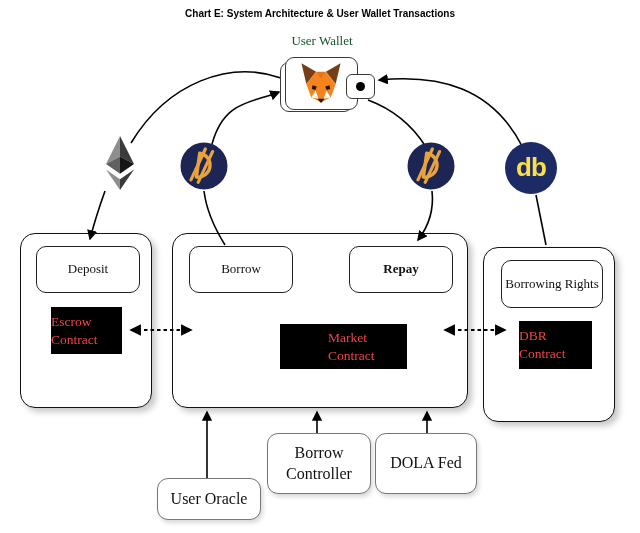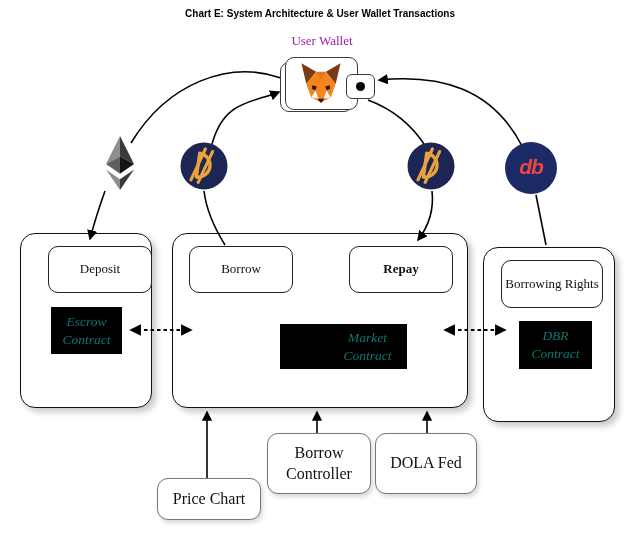--- a/index.html
+++ b/index.html
@@ -1,51 +1,51 @@
 <!DOCTYPE html>
 <html><head>
 <meta charset="utf-8">
 <style>
   html,body{margin:0;padding:0;background:#ffffff;}
   .stage{position:relative;width:640px;height:533px;background:#ffffff;overflow:hidden;
          font-family:"Liberation Serif",serif;color:#111;}
   .title{position:absolute;top:8px;left:0;width:100%;text-align:center;
          font-family:"Liberation Sans",sans-serif;font-weight:bold;font-size:10px;color:#000;}
   .wallet-label{position:absolute;top:33px;left:252px;width:140px;text-align:center;
-         font-size:13px;color:#a21caf;}
+         font-size:13px;color:#14532d;}
   svg.arrows{position:absolute;top:0;left:0;z-index:5;pointer-events:none;}
   
   .wallet-back{position:absolute;left:280px;top:62px;width:71px;height:48px;border:1.5px solid #3a3a3a;
          border-radius:9px;background:#fff;z-index:8;}
   .wallet-card{position:absolute;left:285px;top:57px;width:71px;height:51px;border:1.5px solid #3a3a3a;
          border-radius:9px;background:#fff;z-index:9;}
   .wallet-card svg{position:absolute;left:6px;top:4px;}
   .wallet-clasp{position:absolute;left:346px;top:74px;width:27px;height:23px;border:1.5px solid #3a3a3a;
          border-radius:6px;background:#fff;z-index:10;}
   .wallet-clasp .dot{position:absolute;left:9px;top:7px;width:9px;height:9px;border-radius:50%;background:#000;}
   
   .token{position:absolute;z-index:9;}
   .eth{left:97px;top:135px;}
   .dola-l{left:180px;top:142px;}
   .dola-r{left:407px;top:142px;}
   .dbr-coin{position:absolute;left:505px;top:142px;width:52px;height:52px;border-radius:50%;
          background:#1C2A66;z-index:9;display:flex;align-items:center;justify-content:center;}
-  .dbr-coin span{font-family:"Liberation Sans",sans-serif;font-style:italic;font-weight:bold;
-         font-size:21px;color:#ef4444;letter-spacing:-1px;transform:translateY(-1px);}
+  .dbr-coin span{font-family:"Liberation Sans",sans-serif;font-weight:bold;
+         font-size:26px;color:#fde047;letter-spacing:-1px;transform:translateY(-1px);}
   
   .container-box{position:absolute;top:233px;height:173px;border:1.4px solid #111;border-radius:15px;
          background:#fff;box-shadow:4px 4px 6px rgba(0,0,0,0.22);z-index:1;}
   .c-left{left:20px;width:130px;}
   .c-mid{left:172px;width:294px;}
   .c-right{left:483px;width:130px;margin-top:14px;}
   .action-box{position:absolute;border:1.1px solid #222;border-radius:10px;background:#fff;
          display:flex;align-items:center;justify-content:center;text-align:center;
          font-size:13px;line-height:1.25;}
-  .contract-box{position:absolute;background:#000;color:#0f766e;display:flex;align-items:center;
-         justify-content:center;text-align:center;font-size:13.5px;line-height:1.3;font-style:italic;}
+  .contract-box{position:absolute;background:#000;color:#ef4444;display:flex;align-items:center;
+         justify-content:center;font-size:13.5px;line-height:1.3;}
   
   .support-box{position:absolute;border:1.1px solid #777;border-radius:11px;background:#fff;
          box-shadow:2px 3px 4px rgba(0,0,0,0.15);display:flex;align-items:center;justify-content:center;
          text-align:center;font-size:16px;line-height:1.3;z-index:2;}
   .sb-0{left:157px;top:478px;width:102px;height:40px;}
   .sb-1{left:267px;top:433px;width:102px;height:59px;}
   .sb-2{left:375px;top:433px;width:100px;height:59px;}
 </style>
 </head>
 <body>
@@ -121,32 +121,32 @@
       <line x1="-11" y1="15.5" x2="-1" y2="-17" stroke-width="3.2"></line>
       <line x1="-3.5" y1="17" x2="6.5" y2="-15.5" stroke-width="3.2"></line>
     </g>
   </svg>
 
   <div class="dbr-coin">
     <span>db</span>
   </div>
 
   <div class="container-box c-left">
-    <div class="action-box" style="left:15px;top:12px;width:102px;height:45px;margin-left:12px;">Deposit</div>
+    <div class="action-box" style="left:15px;top:12px;width:102px;height:45px;">Deposit</div>
     <div class="contract-box" style="left:30px;top:73px;width:71px;height:47px;">Escrow Contract</div>
   </div>
 
   <div class="container-box c-mid">
     <div class="action-box" style="left:16px;top:12px;width:102px;height:45px;">Borrow</div>
     <div class="action-box" style="left:176px;top:12px;width:102px;height:45px;font-weight:bold;">Repay</div>
     <div class="contract-box" style="left:107px;top:90px;width:79px;height:45px;padding-left:48px;">Market Contract</div>
   </div>
 
   <div class="container-box c-right">
     <div class="action-box" style="left:17px;top:12px;width:100px;height:46px;">Borrowing Rights</div>
     <div class="contract-box" style="left:35px;top:73px;width:73px;height:48px;">DBR Contract</div>
   </div>
 
-  <div class="support-box sb-0">Price Chart</div>
+  <div class="support-box sb-0">User Oracle</div>
   <div class="support-box sb-1">Borrow Controller</div>
   <div class="support-box sb-2">DOLA Fed</div>
 
 </div>
 
 </body></html>

